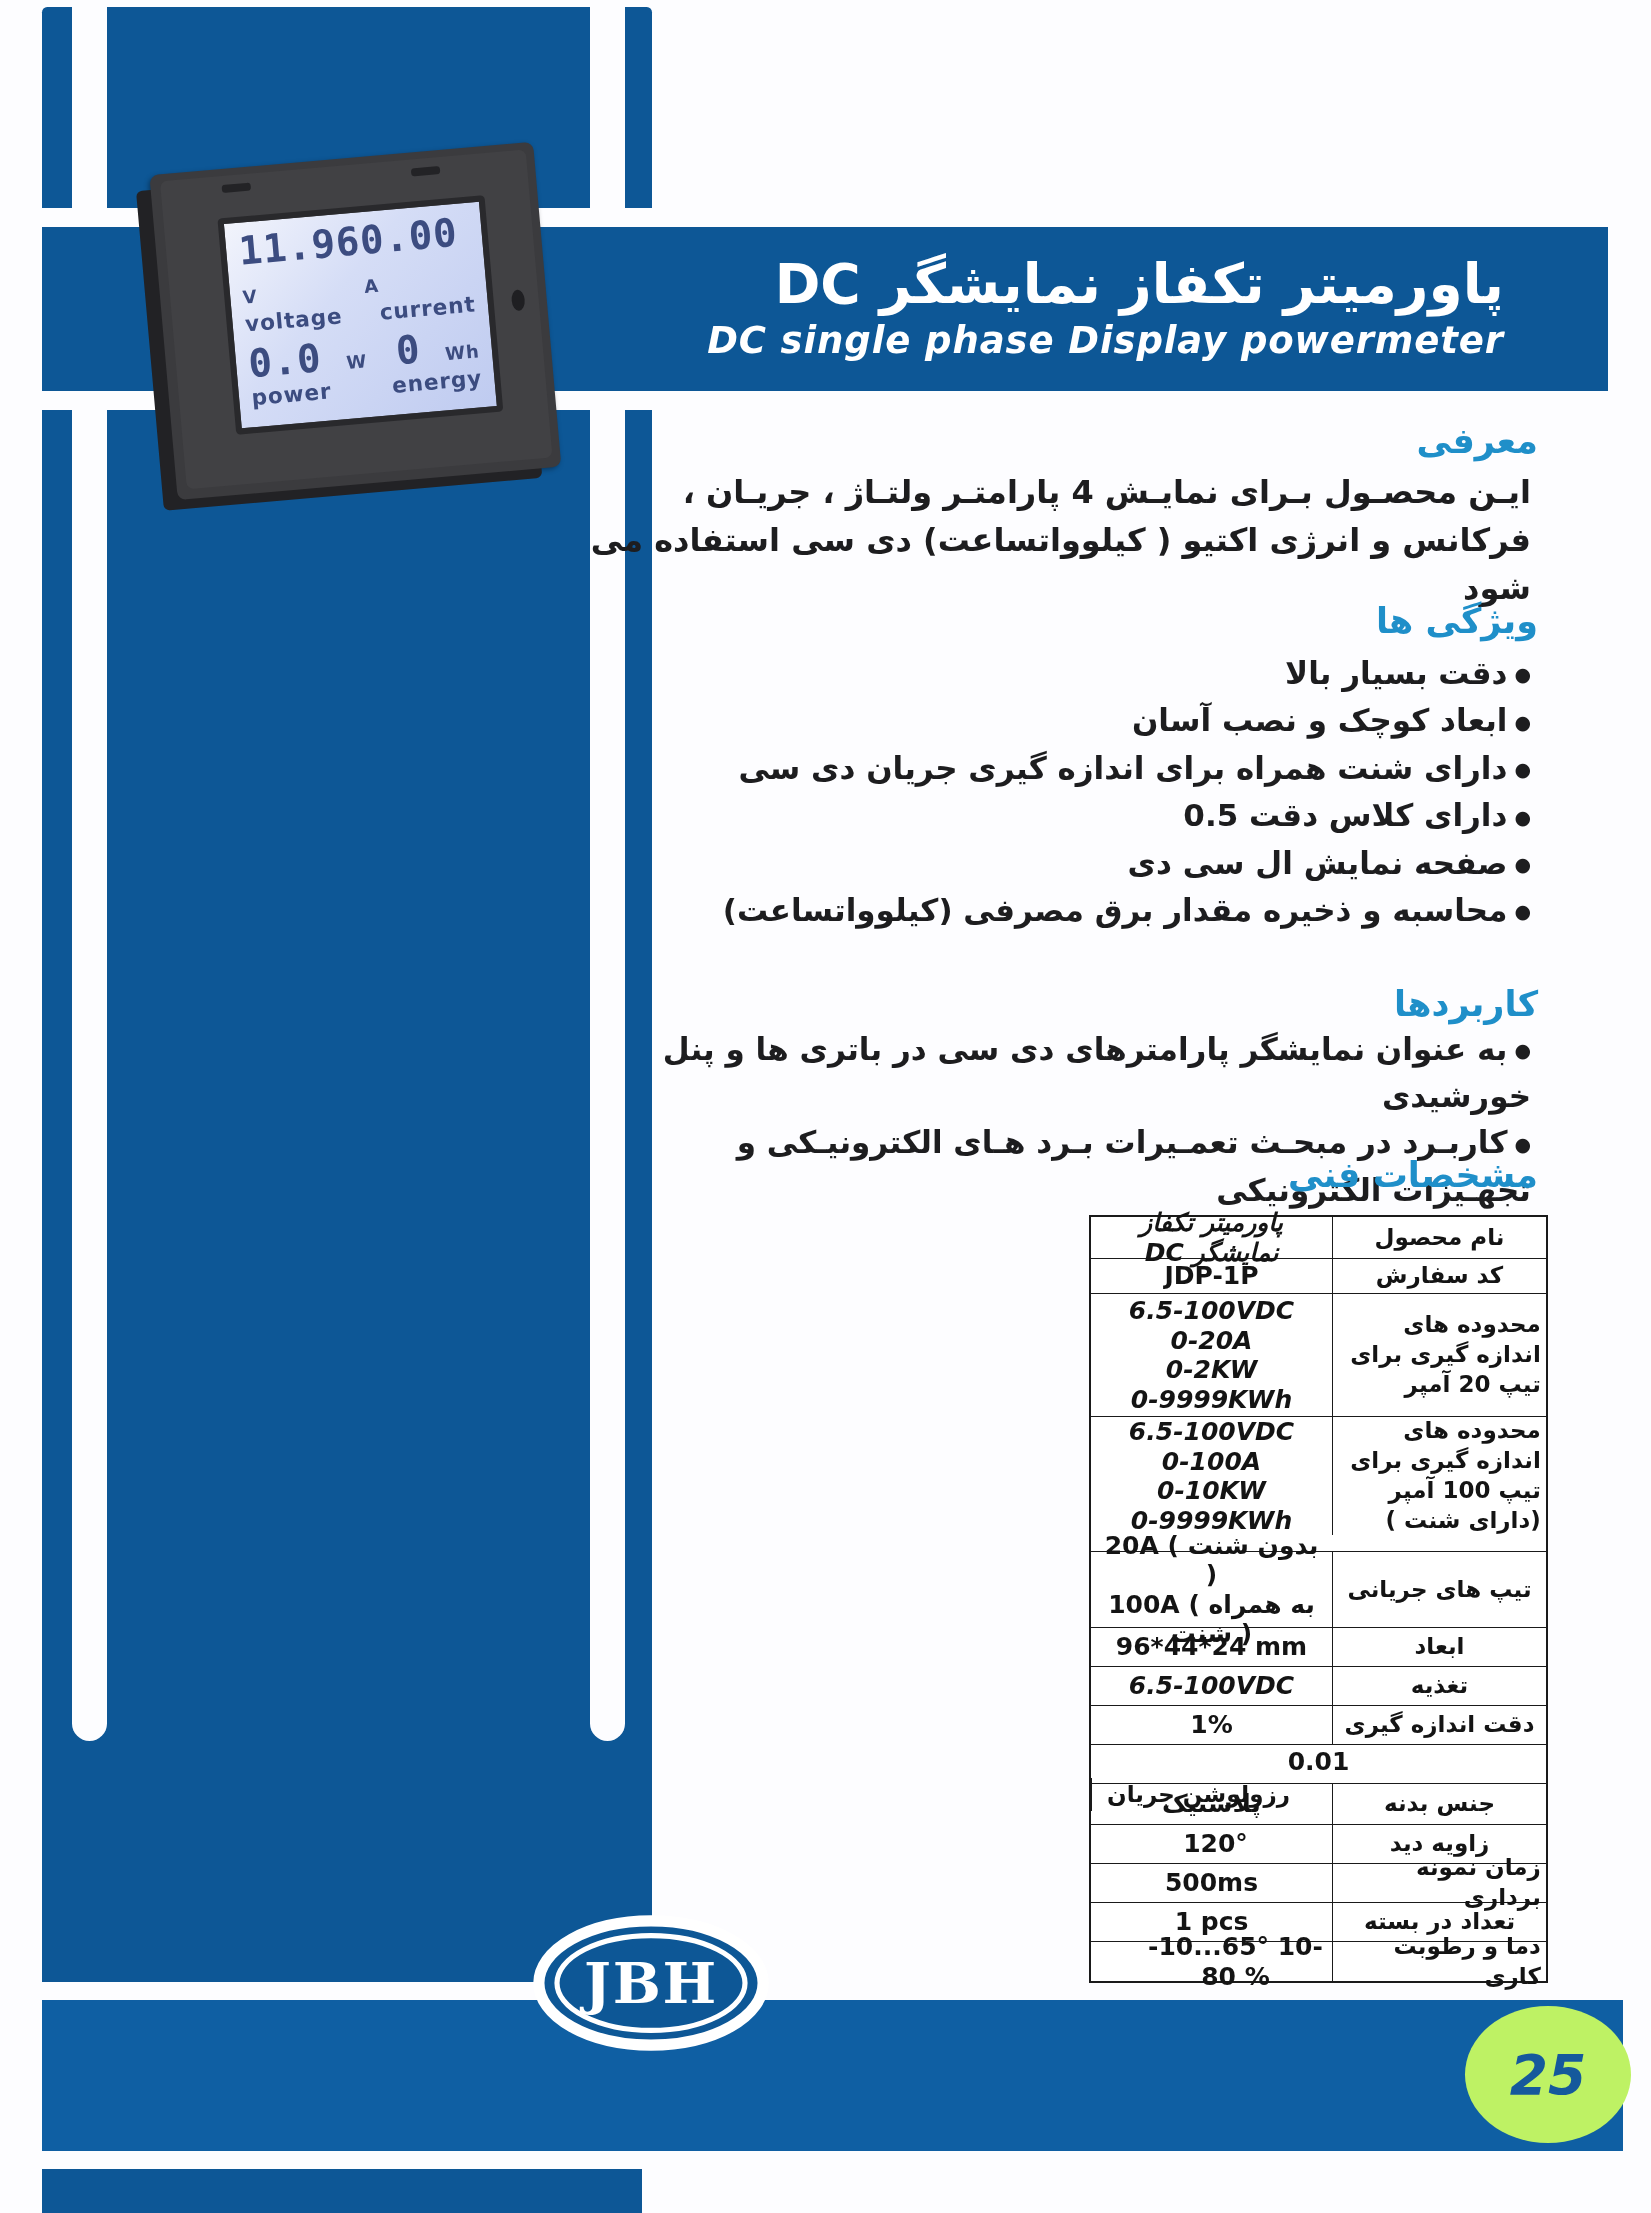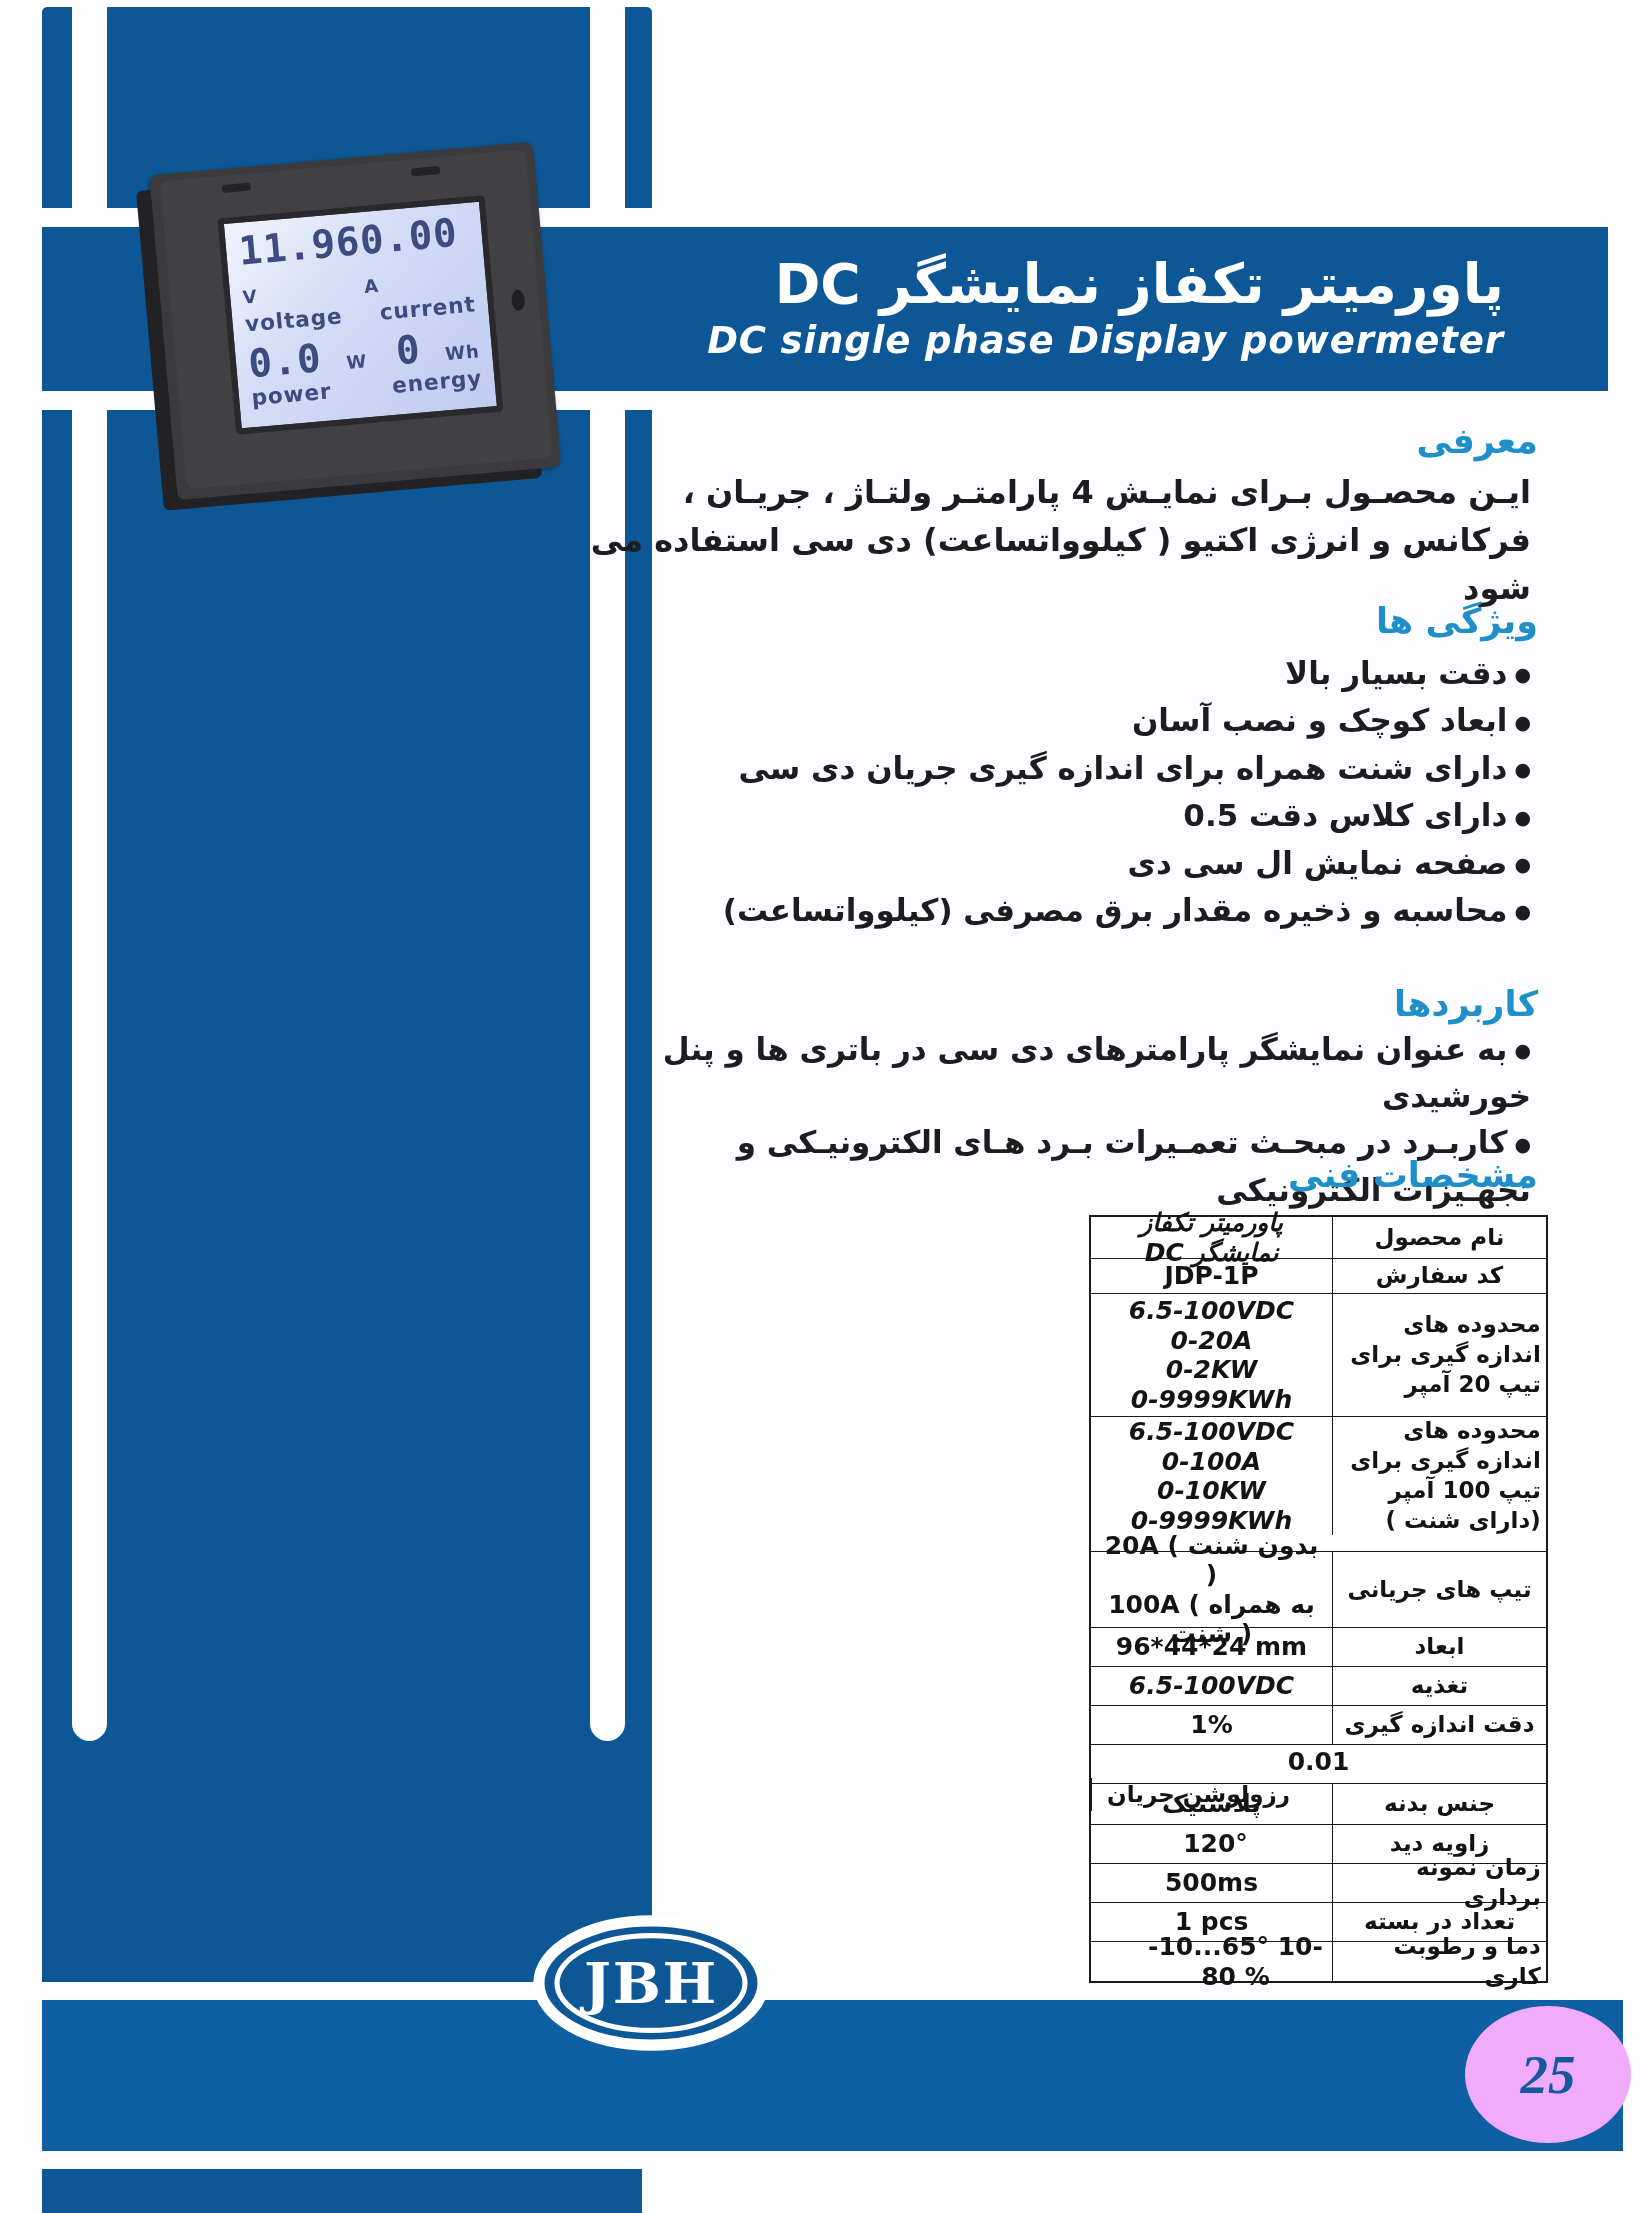--- a/index.html
+++ b/index.html
@@ -81,22 +81,22 @@
     direction:rtl;text-align:right;line-height:1.3;
   }
   
   .spec-row{flex-direction:row;}
   .spec-row .value-cell{order:0;}
   .spec-row .label-cell{order:1;border-right:none;border-left:1.7px solid #1a1a1a;}
   
   .jbh{position:absolute;left:530px;top:1914px;width:242px;height:138px;z-index:8;}
   .bottom-bar{position:absolute;left:42px;top:2000px;width:1581px;height:151px;background:#0f5fa3;z-index:5;}
   .page-badge{
-    position:absolute;left:1465px;top:2006px;width:166px;height:137px;background:#f0abfc;border-radius:50%;
-    display:flex;align-items:center;justify-content:center;z-index:6;font-family:Liberation Serif, serif;
+    position:absolute;left:1465px;top:2006px;width:166px;height:137px;background:#bef264;border-radius:50%;
+    display:flex;align-items:center;justify-content:center;z-index:6;
   }
   .page-num{color:#15599c;font-size:55px;font-weight:bold;font-style:italic;}
   .bottom-strip{position:absolute;left:42px;top:2169px;width:600px;height:45px;background:#0d5796;z-index:5;}
 </style>
 </head>
 <body>
 
 <div class="page">
 
   <div class="ornament">

